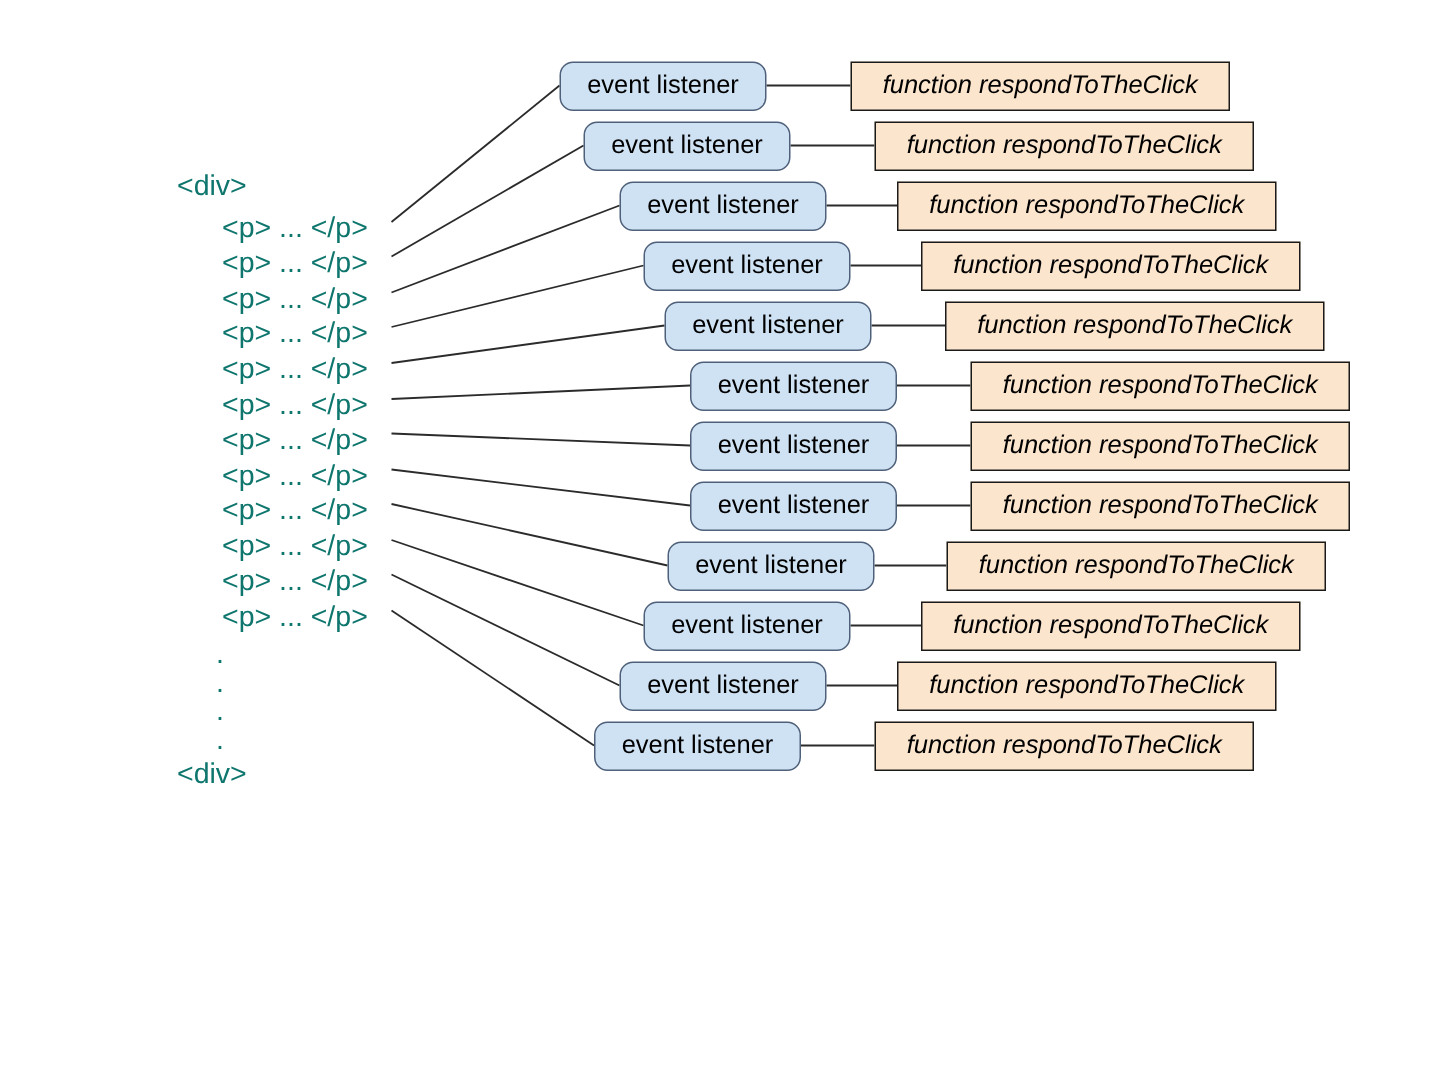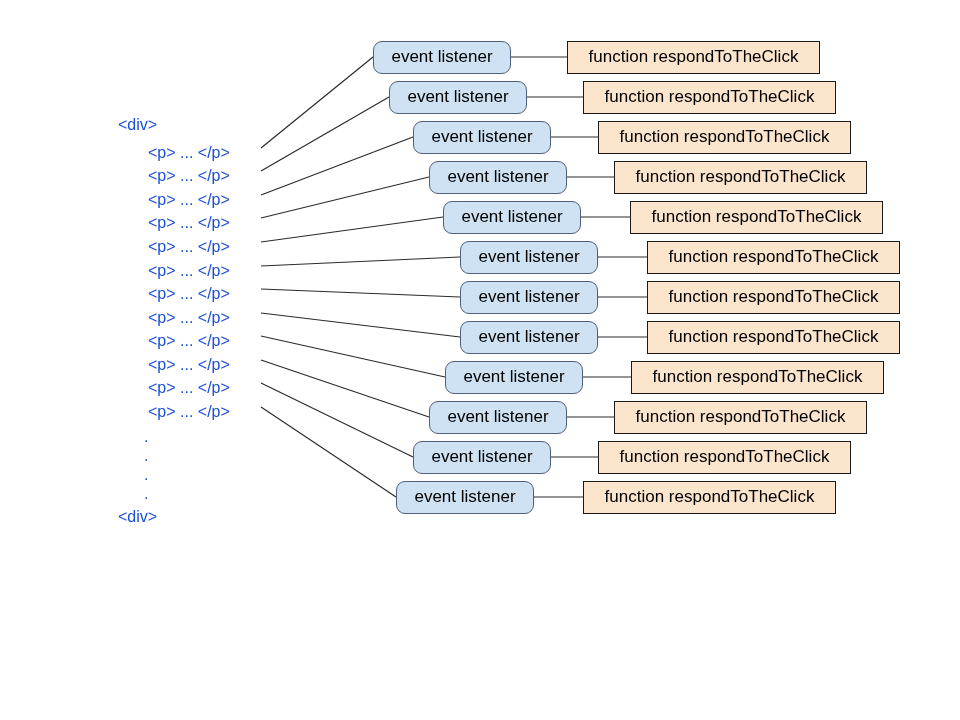--- a/index.html
+++ b/index.html
@@ -2,35 +2,36 @@
 <html style="--listener-fill: #cfe2f3; --listener-border: #4f617a; --handler-fill: #fce5cd; --handler-border: #1a1a1a;"><head>
 <meta charset="utf-8">
 <style>
   html,body{margin:0;padding:0;background:#fff;}
   .canvas{
     position:relative;width:960px;height:720px;background:#fff;overflow:hidden;
     font-family:"Liberation Sans", sans-serif;color:#000;
   }
   .lines-svg{position:absolute;left:0;top:0;width:960px;height:720px;}
   .code-tag,.code-p,.code-dot{
-    position:absolute;font-size:16px;line-height:20px;white-space:pre;color:#1d4ed8;
+    position:absolute;font-size:19px;line-height:20px;white-space:pre;color:#0f766e;
   }
   .node{
     position:absolute;display:flex;align-items:center;justify-content:center;
     font-size:17px;box-sizing:border-box;white-space:nowrap;text-align:right;
   }
   .listener{
     background:var(--listener-fill,#cfe2f3);
     border:1.6px solid var(--listener-border,#4f617a);
     border-radius:9px;
   }
   .handler{
     background:var(--handler-fill,#fce5cd);
     border:1.4px solid var(--handler-border,#1a1a1a);
     border-radius:0;
+    font-style:italic;
   }
 </style>
 </head>
 <body>
 
 <div class="canvas">
   <svg class="lines-svg" id="lines" viewBox="0 0 960 720" xmlns="http://www.w3.org/2000/svg">
       <line x1="261" y1="148" x2="373" y2="57" stroke="#2b2b2b" stroke-width="1.2"></line>
       <line x1="511" y1="57" x2="567" y2="57" stroke="#2b2b2b" stroke-width="1.2"></line>
       <line x1="261" y1="171" x2="389" y2="97" stroke="#2b2b2b" stroke-width="1.2"></line>

